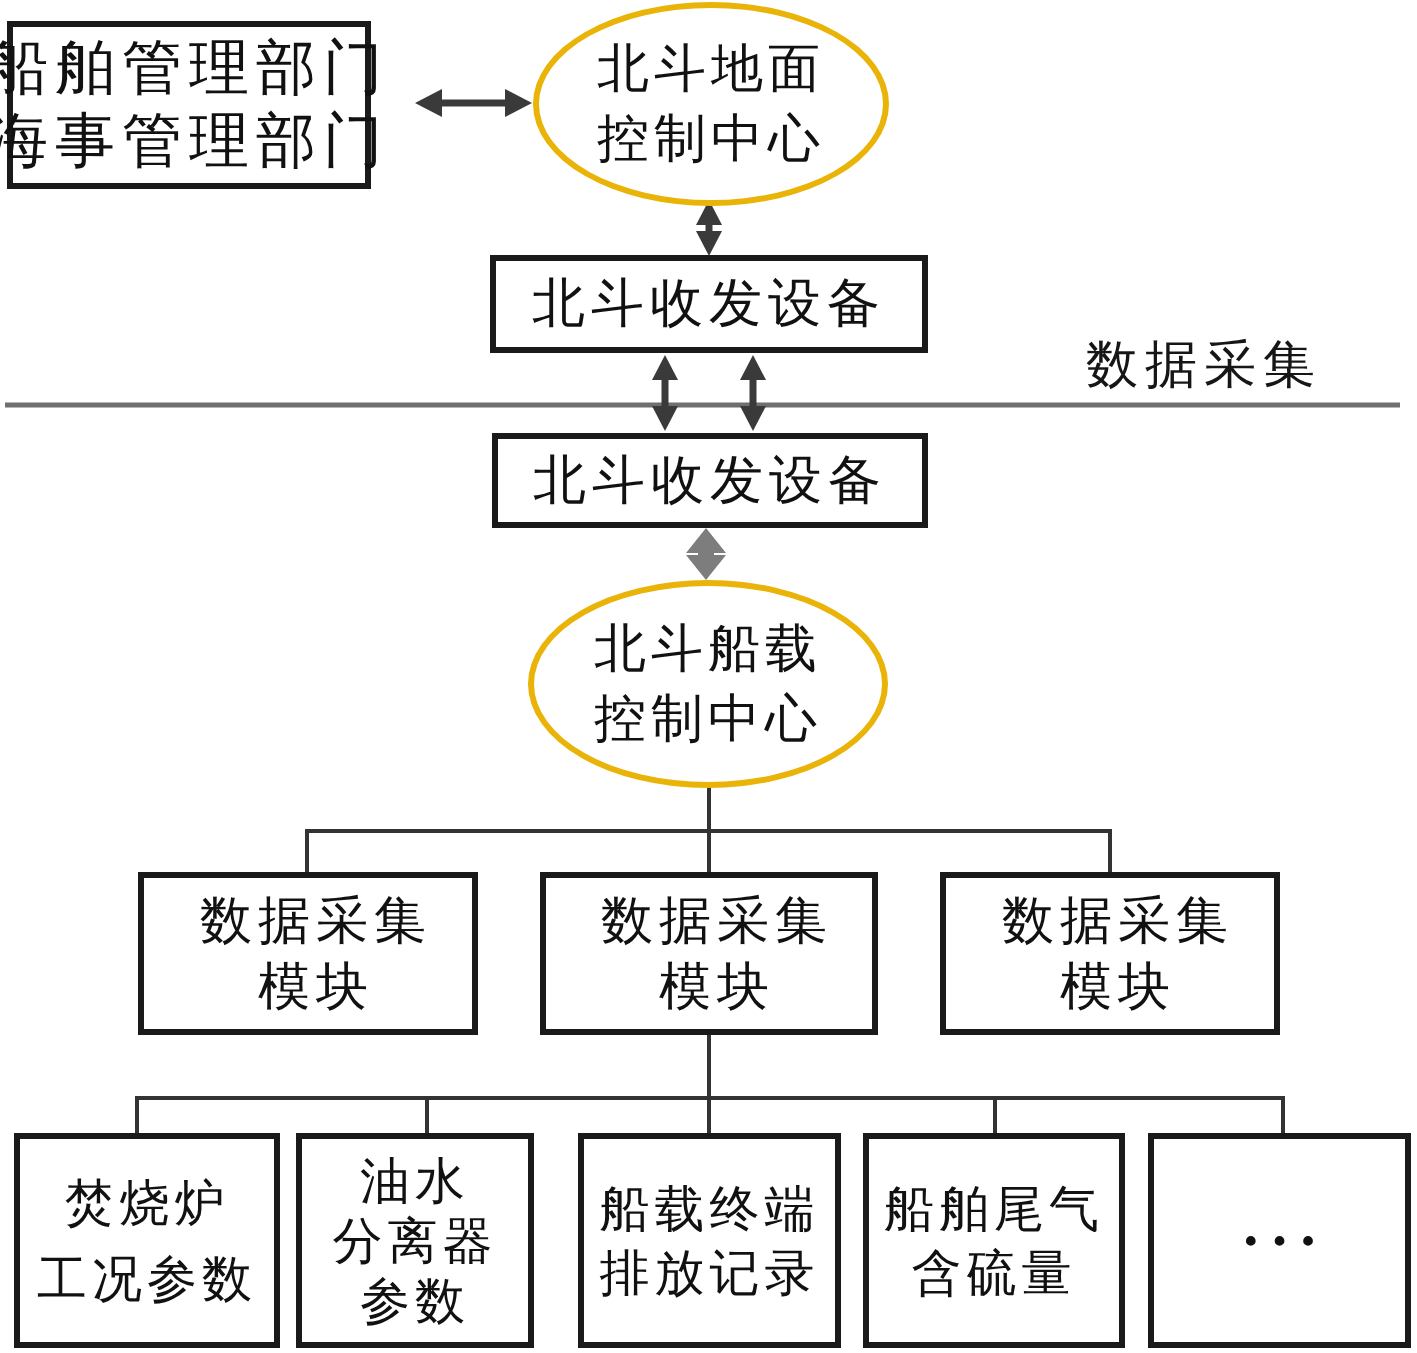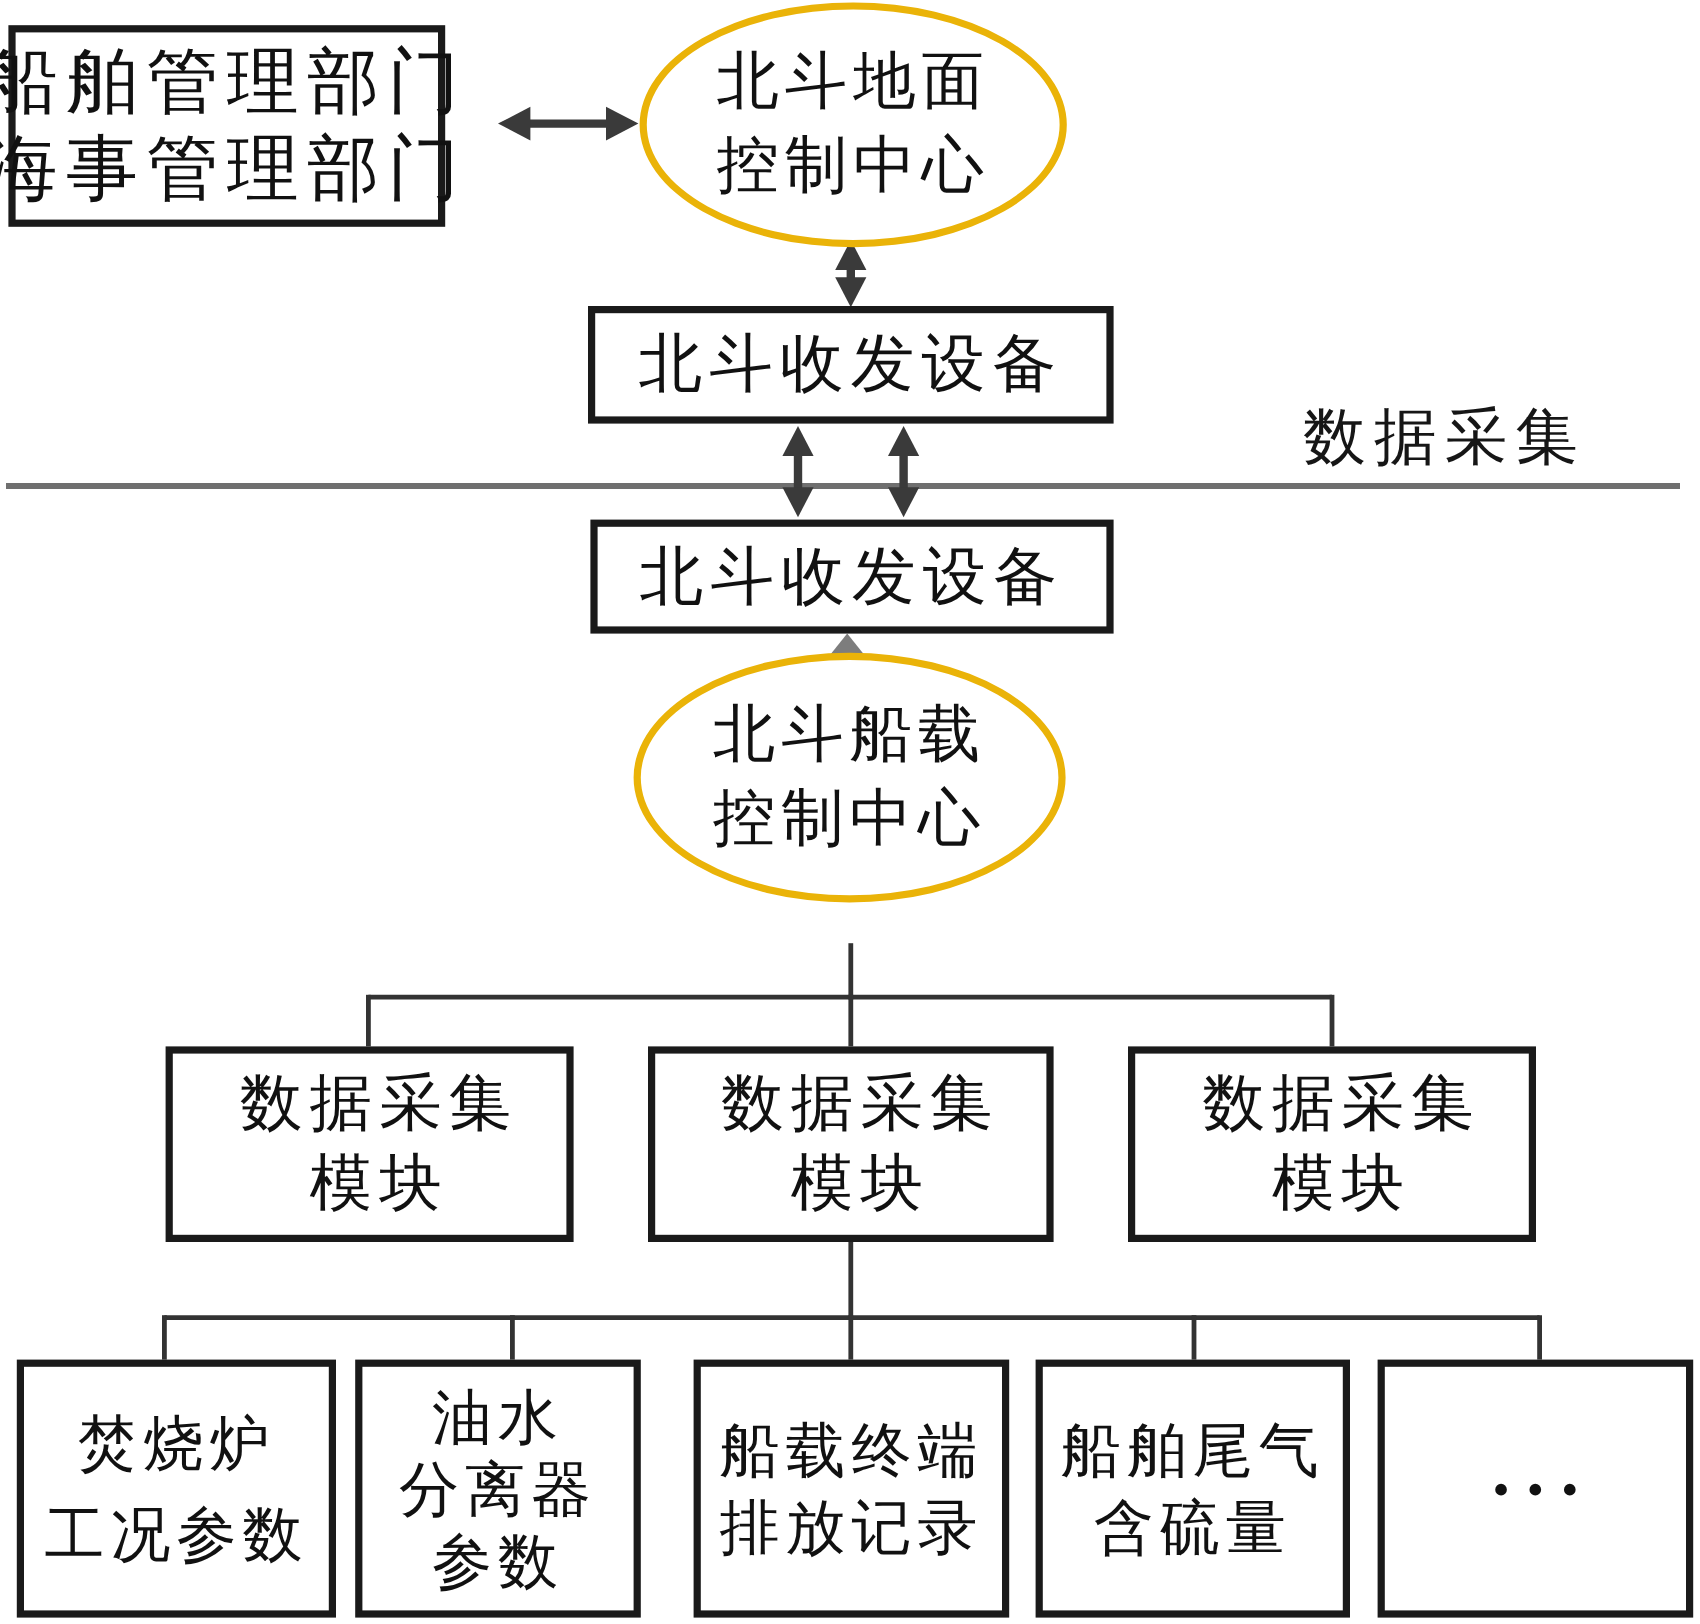--- a/index.html
+++ b/index.html
@@ -40,21 +40,21 @@
     z-index:2;
   }
   #label-shore{left:1086px;top:330px;}
   #label-ship {left:1084px;top:416px;}
 
   
   #management{left:7px;top:21px;width:364px;height:168px;font-size:60px;line-height:73px;letter-spacing:7px;}
 
   
   #ground-control{left:533px;top:2px;width:356px;height:204px;font-size:52px;line-height:70px;letter-spacing:5px;}
-  #onboard-control{left:528px;top:544px;width:360px;height:208px;font-size:52px;line-height:70px;letter-spacing:5px;}
+  #onboard-control{left:528px;top:580px;width:360px;height:208px;font-size:52px;line-height:70px;letter-spacing:5px;}
 
   
   #shore-transceiver{left:490px;top:255px;width:438px;height:98px;font-size:53px;letter-spacing:6px;}
   #ship-transceiver {left:492px;top:433px;width:436px;height:95px;font-size:53px;letter-spacing:6px;}
 
   
   .module{width:340px;height:163px;font-size:52px;line-height:66px;letter-spacing:6px;top:872px;padding-left:16px;}
   #module-left  {left:138px;}
   #module-center{left:540px;width:338px;}
   #module-right {left:940px;}

